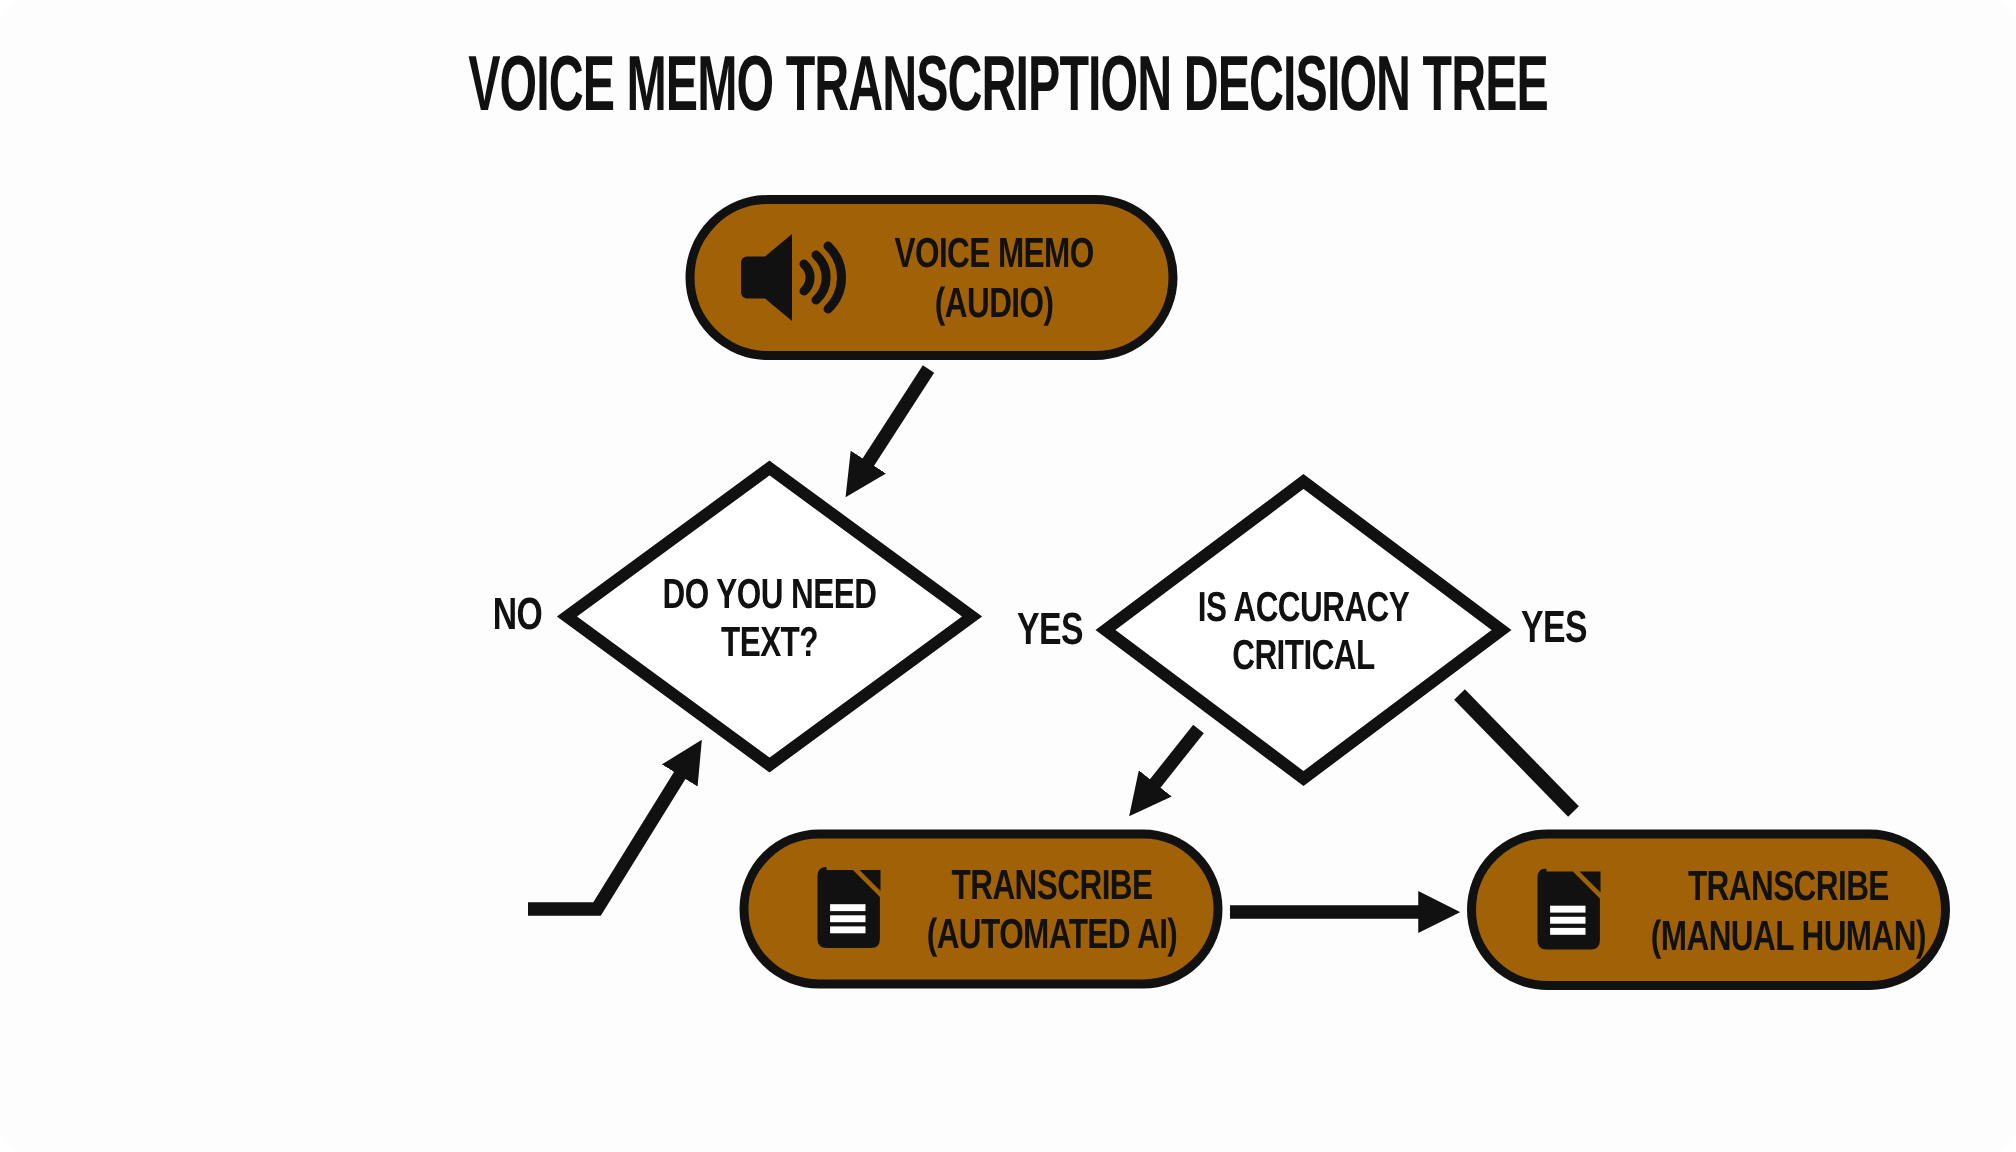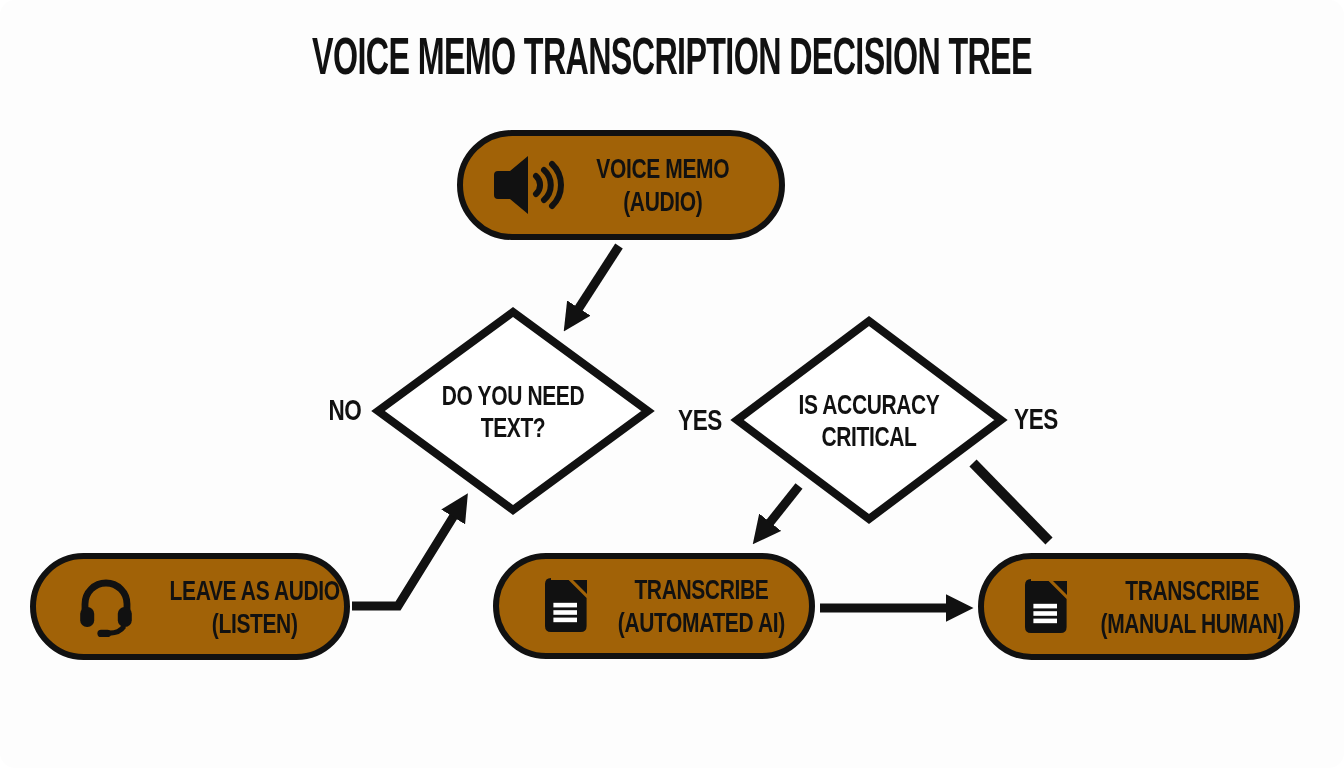--- a/index.html
+++ b/index.html
@@ -88,35 +88,20 @@
         <path d="M27,8  a10,10 0 0 1 0,15" stroke="#111111" stroke-width="3" fill="none" stroke-linecap="round"></path>
         <path d="M31,5  a14.5,14.5 0 0 1 0,21" stroke="#111111" stroke-width="3" fill="none" stroke-linecap="round"></path>
       </svg>
     </span>
     <div class="label">
       <div>VOICE MEMO</div>
       <div>(AUDIO)</div>
     </div>
   </div>
 
-  <div class="pill pill-leave">
-    <span class="icon">
-      <svg width="62" height="62" viewBox="0 0 31 31">
-        <path d="M5,17 v-3 a10.5,10.5 0 0 1 21,0 v3" fill="none" stroke="#111111" stroke-width="3.4"></path>
-        <rect x="2.6" y="15.5" width="7" height="10" rx="3.4" fill="#111111"></rect>
-        <rect x="21.4" y="15.5" width="7" height="10" rx="3.4" fill="#111111"></rect>
-        <path d="M24.5,25.2 q-2.6,3.8 -8.5,3.3" fill="none" stroke="#111111" stroke-width="2.6"></path>
-        <rect x="11.2" y="26.9" width="6.8" height="3.6" rx="1.8" fill="#111111"></rect>
-      </svg>
-    </span>
-    <div class="label">
-      <div>LEAVE AS AUDIO</div>
-      <div>(LISTEN)</div>
-    </div>
-  </div>
 
   <div class="pill pill-ai">
     <span class="icon">
       <svg width="46" height="56" viewBox="0 0 23 28">
         <path d="M4,1 h8.8 L21.8,10 v14 q0,3 -3,3 h-14.8 q-3,0 -3,-3 v-21 q0,-3 3,-3 z" fill="#111111"></path>
         <path d="M15,1 L22,8 V1 z" fill="#111111"></path>
         <rect x="5.2" y="12.4" width="11.8" height="2.3" fill="#ffffff"></rect>
         <rect x="5.2" y="16.1" width="11.8" height="2.3" fill="#ffffff"></rect>
         <rect x="5.2" y="19.8" width="11.8" height="2.3" fill="#ffffff"></rect>
       </svg>

